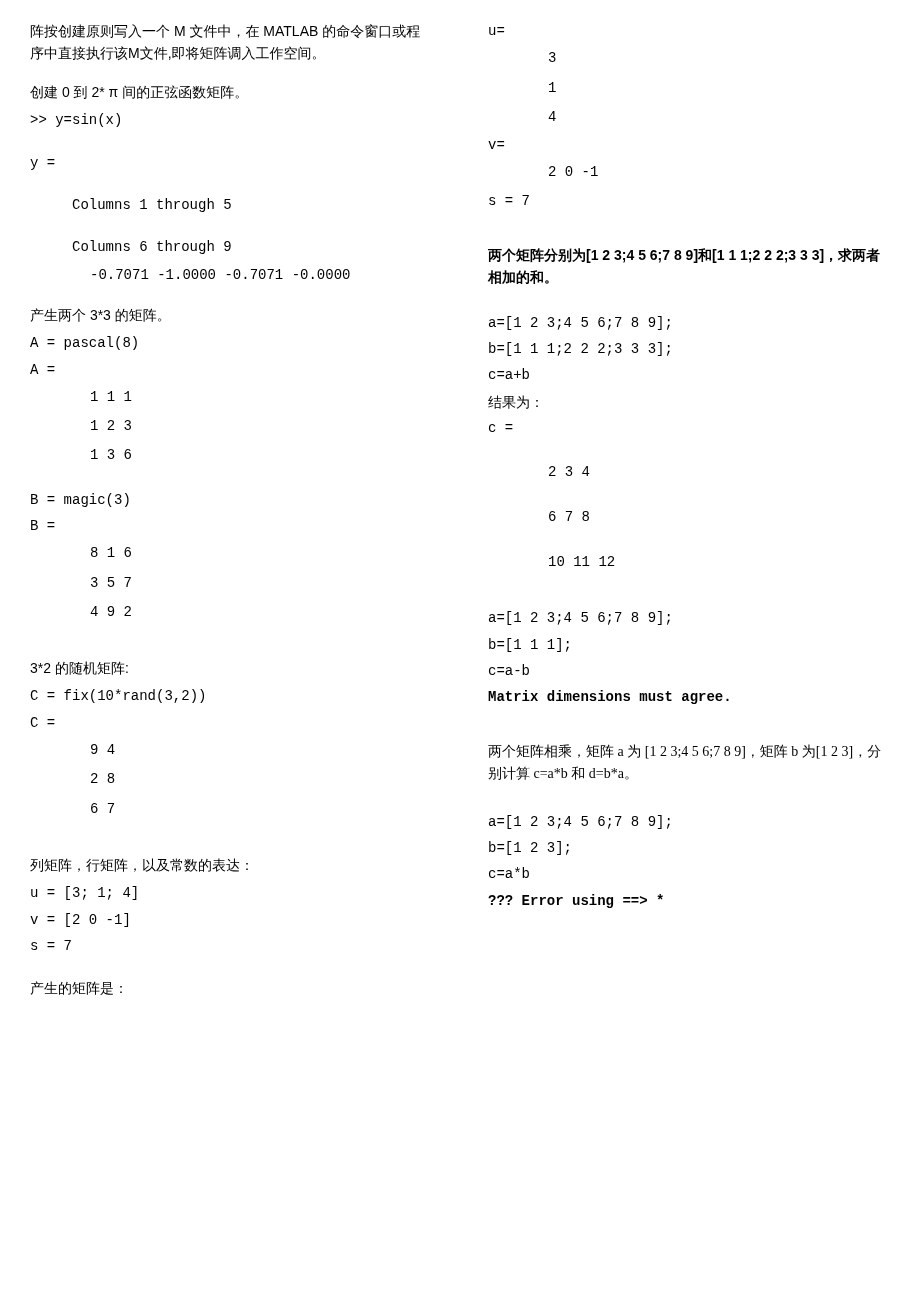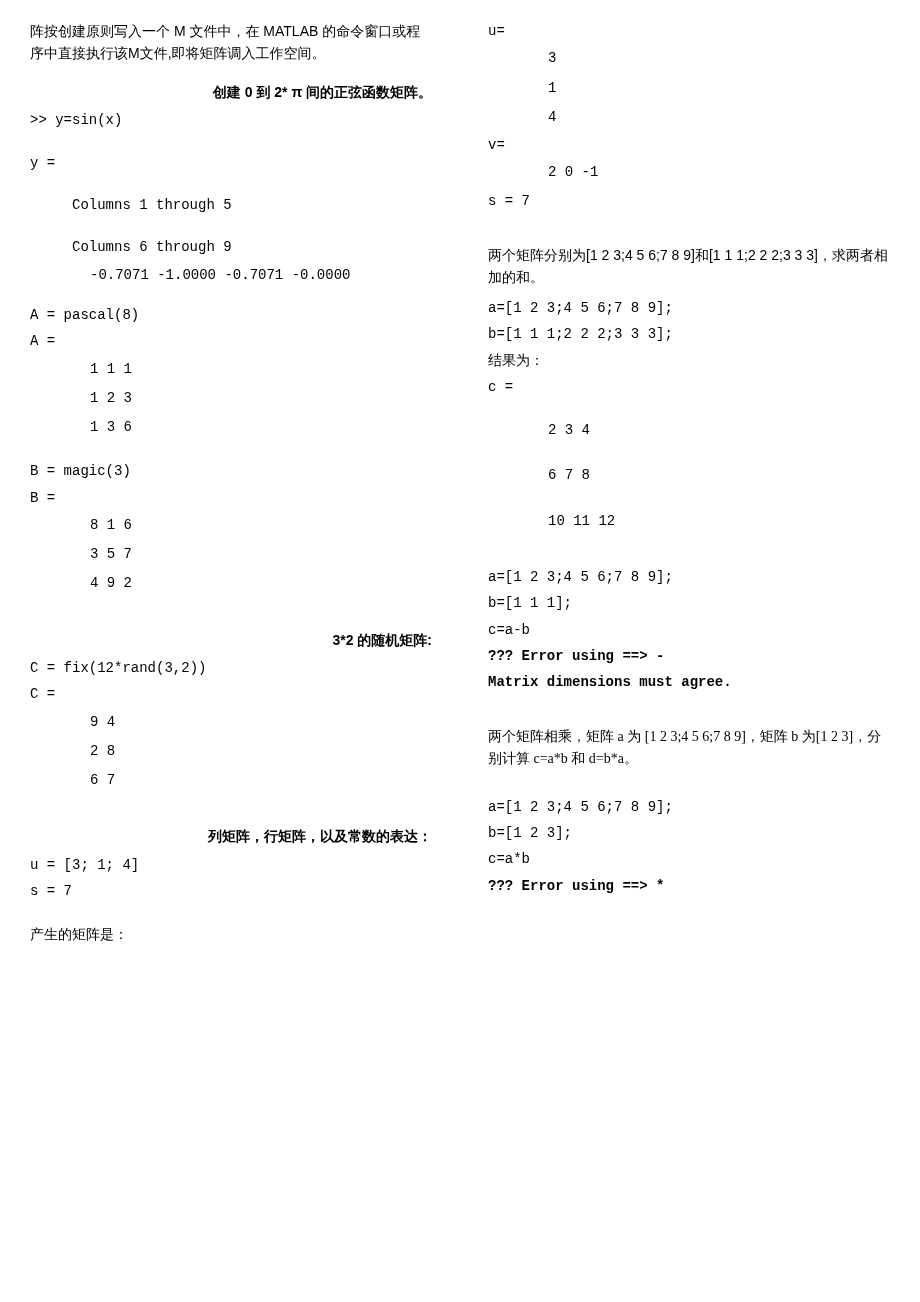--- a/index.html
+++ b/index.html
@@ -23,23 +23,22 @@
       width: 460px;
       padding-left: 20px;
     }
     .section {
       margin-bottom: 16px;
     }
     .bold { font-weight: normal; }
     .code { font-family: 'Courier New', monospace; }
     p { margin-bottom: 4px; line-height: 1.6; }
     .section-title {
-      font-weight: bold;
+      font-weight: normal;
       margin-bottom: 6px;
-      text-align: right;
     }
     .matrix-row {
       font-family: 'Courier New', monospace;
       margin-left: 60px;
       line-height: 1.8;
     }
     .columns-label {
       font-family: 'Courier New', monospace;
       margin-left: 42px;
       margin-bottom: 4px;
@@ -65,47 +64,49 @@
       <br>
       <p class="code">y =</p>
       <br>
       <p class="columns-label">Columns 1 through 5</p>
       <br>
       <p class="columns-label">Columns 6 through 9</p>
       <p class="matrix-row">-0.7071    -1.0000    -0.7071    -0.0000</p>
     </div>
 
     <div class="section">
+      <p class="section-title">产生两个 3*3 的矩阵。</p>
       <p class="code bold">A = pascal(8)</p>
       <p class="code">A =</p>
       <p class="matrix-row">1 1 1</p>
       <p class="matrix-row">1 2 3</p>
       <p class="matrix-row">1 3 6</p>
       <br>
       <p class="code bold">B = magic(3)</p>
       <p class="code">B =</p>
       <p class="matrix-row">8 1 6</p>
       <p class="matrix-row">3 5 7</p>
       <p class="matrix-row">4 9 2</p>
     </div>
 
     <div class="section">
       <br>
       <p class="section-title">3*2 的随机矩阵:</p>
-      <p class="code">C = fix(12*rand(3,2))</p>
+      <p class="code">C = fix(10*rand(3,2))</p>
       <p class="code">C =</p>
       <p class="matrix-row">9 4</p>
       <p class="matrix-row">2 8</p>
       <p class="matrix-row">6 7</p>
     </div>
 
     <div class="section">
       <br>
       <p class="section-title">列矩阵，行矩阵，以及常数的表达：</p>
       <p class="code">u = [3; 1; 4]</p>
+      <p class="code">v = [2 0     -1]</p>
       <p class="code">s = 7</p>
       <br>
       <p>产生的矩阵是：</p>
     </div>
   </div>
 
   <div class="right-col">
     
     <div class="section">
       <p class="code">u=</p>
@@ -114,41 +115,41 @@
       <p class="matrix-row">4</p>
       <p class="code">v=</p>
       <p class="matrix-row">2 0     -1</p>
       <p class="code">s =       7</p>
     </div>
 
     <br>
 
     
     <div class="section">
-      <p style="line-height:1.6; margin-bottom:8px;">两个矩阵分别为[1 2 3;4 5 6;7 8 9]和[1 1 1;2 2 2;3 3 3]，求两者相加的和。</p>
+      <p style="line-height:1.6; margin-bottom:23px;font-weight:bold;">两个矩阵分别为[1 2 3;4 5 6;7 8 9]和[1 1 1;2 2 2;3 3 3]，求两者相加的和。</p>
       <p class="code bold">a=[1 2 3;4 5 6;7 8 9];</p>
       <p class="code bold">b=[1 1 1;2 2 2;3 3 3];</p>
+      <p class="code bold">c=a+b</p>
       <p>结果为：</p>
       <p class="code">c =</p>
       <br>
       <p class="matrix-row">2      3      4</p>
       <br>
       <p class="matrix-row">6      7      8</p>
       <br>
       <p class="matrix-row">10     11     12</p>
     </div>
 
     <br>
 
     
     <div class="section">
       <p class="code bold">a=[1 2 3;4 5 6;7 8 9];</p>
       <p class="code bold">b=[1 1 1];</p>
       <p class="code bold">c=a-b</p>
-      <p class="error-text">??? Error using ==&gt; -</p>
       <p class="error-text">Matrix dimensions must agree.</p>
     </div>
 
     <br>
 
     
     <div class="section">
       <p style="line-height:1.6; margin-bottom:25px;font-family:Liberation Serif, serif;">两个矩阵相乘，矩阵 a 为 [1 2 3;4 5 6;7 8 9]，矩阵 b 为[1 2 3]，分别计算 c=a*b 和 d=b*a。</p>
       <p class="code bold">a=[1 2 3;4 5 6;7 8 9];</p>
       <p class="code bold">b=[1 2 3];</p>

